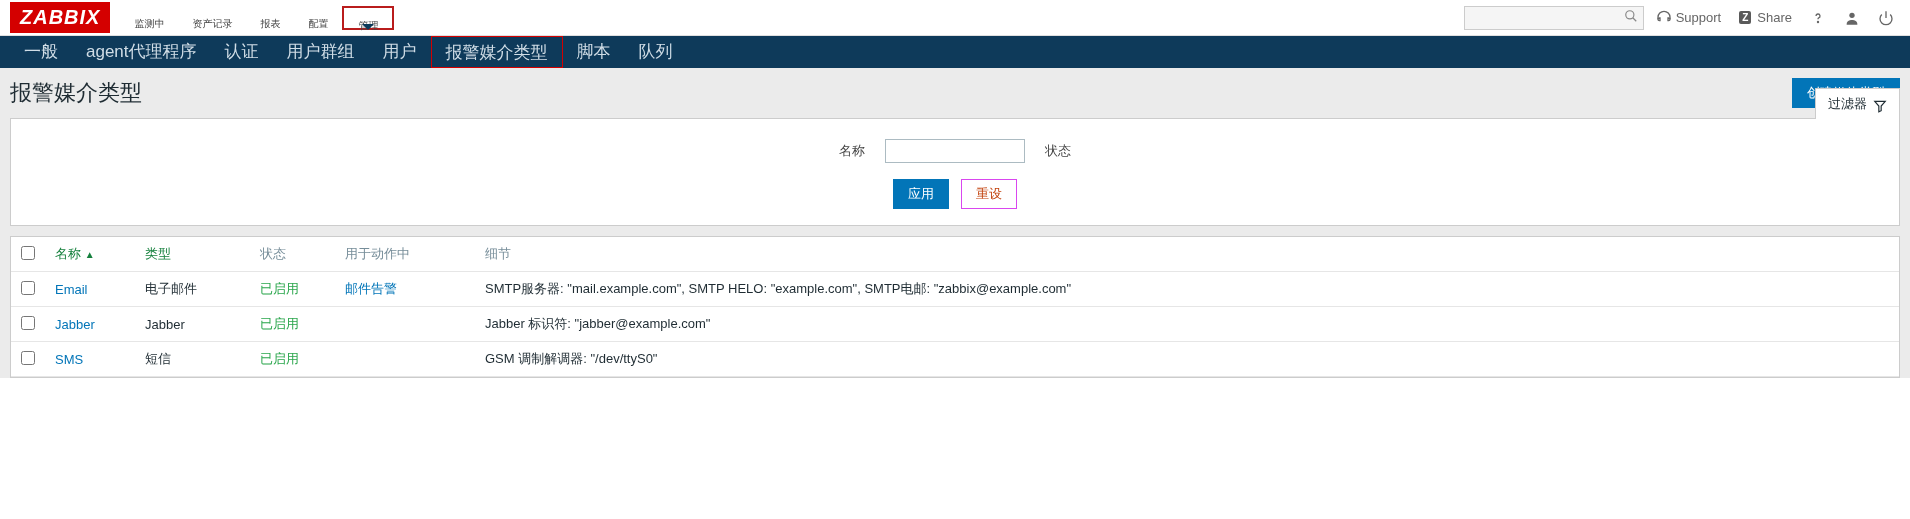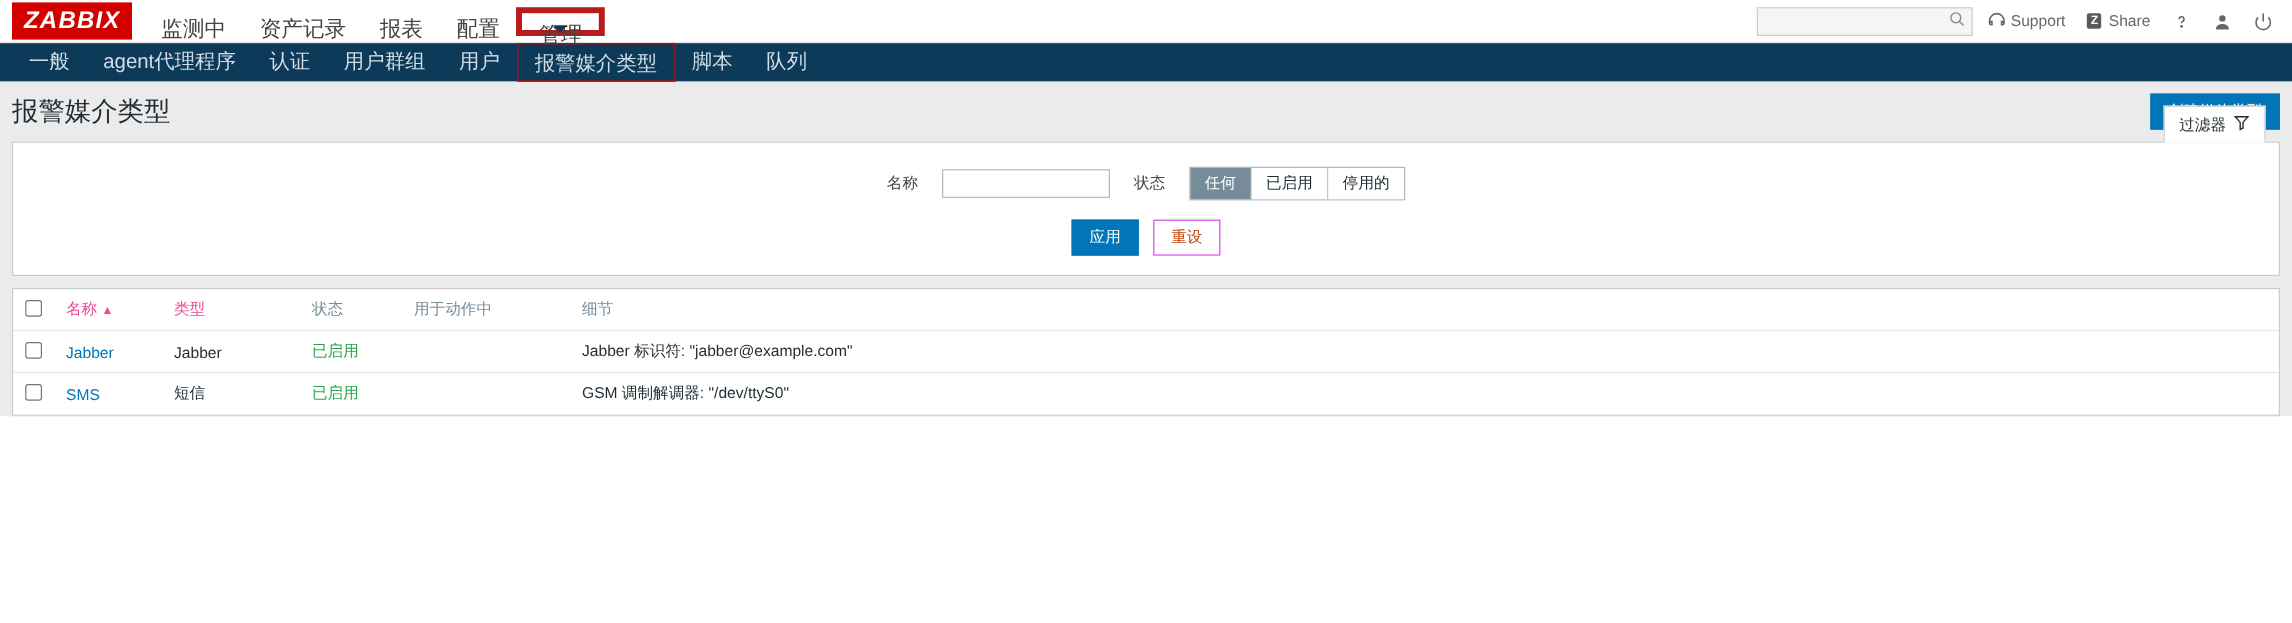--- a/index.html
+++ b/index.html
@@ -1,22 +1,22 @@
 <!DOCTYPE html>
 <html><head>
 <meta charset="utf-8">
 <style>
   * { box-sizing: border-box; margin: 0; padding: 0; }
   body { font-family: Arial, "Microsoft YaHei", sans-serif; font-size: 13px; color: #1f2c33; background: #fff; }
   
   .top-header { display: flex; align-items: center; height: 36px; background: #fff; border-bottom: 1px solid #e0e0e0; padding: 0 10px; }
   .logo { background: #d40000; color: #fff; font-weight: bold; font-size: 20px; padding: 4px 10px; letter-spacing: 1px; margin-right: 10px; font-style: italic; }
   .main-nav { display: flex; gap: 0; }
-  .main-nav a { color: #444; text-decoration: none; padding: 0 14px; height: 24px; line-height: 36px; font-size: 18px; cursor: pointer; font-family: Liberation Serif, serif; }
-  .main-nav a.active { border: 5px solid #b91c1c; color: #444; position: relative; }
+  .main-nav a { color: #444; text-decoration: none; padding: 0 14px; height: 24px; line-height: 36px; font-size: 10px; cursor: pointer; font-family: Liberation Serif, serif; }
+  .main-nav a.active { border: 2px solid #b91c1c; color: #444; position: relative; }
   .main-nav a.active::after { content: ""; position: absolute; bottom: -8px; left: 50%; margin-left: -6px; border: 6px solid transparent; border-top-color: #0a3a5a; }
   
   .top-right { margin-left: auto; display: flex; align-items: center; gap: 6px; }
   .search-box { width: 180px; height: 24px; border: 1px solid #ccc; background: #f5f5f5; padding: 0 24px 0 6px; position: relative; }
   .search-wrap { position: relative; }
   .search-wrap .icon-search { position: absolute; right: 6px; top: 3px; color: #888; }
   .hr-icon { color: #666; cursor: pointer; padding: 4px 6px; display: inline-flex; align-items: center; gap: 4px; font-size: 13px; }
   .share-badge { background: #5a5a5a; color: #fff; font-size: 10px; padding: 1px 3px; border-radius: 2px; margin-right: 2px; font-weight: bold; }
   
   .sub-nav { background: #0e3a5a; height: 32px; display: flex; align-items: center; padding: 0 10px; }
@@ -25,42 +25,42 @@
   
   .content { padding: 10px 10px 0 10px; background: #ebebeb; }
   .page-header-row { display: flex; align-items: center; margin-bottom: 10px; }
   .page-title { font-size: 22px; font-weight: normal; color: #1f2c33; }
   .page-header-row .btn { margin-left: auto; }
   
   .btn { display: inline-block; padding: 5px 14px; font-size: 13px; border: 1px solid #0275b8; background: #0275b8; color: #fff; cursor: pointer; text-decoration: none; }
   .btn-secondary { background: #fff; color: #c2410c; border: 1px solid #d946ef; }
   
   .filter-bar-container { position: relative; }
-  .filter-tab { position: absolute; right: 12px; top: -30px; background: #fff; border: 1px solid #ccc; border-bottom: none; padding: 6px 12px; display: flex; align-items: flex-start; gap: 6px; cursor: pointer; }
+  .filter-tab { position: absolute; right: 0; top: -30px; background: #fff; border: 1px solid #ccc; border-bottom: none; padding: 6px 12px; display: flex; align-items: flex-end; gap: 6px; cursor: pointer; }
   
   .filter-panel { background: #fff; border: 1px solid #ccc; padding: 20px 0 16px 0; margin-bottom: 10px; }
   .filter-row { display: flex; justify-content: center; align-items: center; gap: 20px; margin-bottom: 16px; }
   .filter-label { color: #444; }
   .filter-input { height: 24px; width: 140px; border: 1px solid #acbbc2; padding: 0 4px; }
   .seg-group { display: flex; border: 1px solid #acbbc2; }
   .seg-group span { padding: 4px 12px; border-right: 1px solid #acbbc2; cursor: pointer; background: #fff; }
   .seg-group span:last-child { border-right: none; }
   .seg-group span.active { background: #768d99; color: #fff; }
   .filter-actions { display: flex; justify-content: center; gap: 12px; }
   
   .table-panel { background: #fff; border: 1px solid #ccc; }
   table { width: 100%; border-collapse: collapse; }
   th, td { text-align: left; padding: 8px 10px; border-bottom: 1px solid #e6e6e6; font-size: 13px; vertical-align: middle; }
   th { color: #768d99; font-weight: normal; }
   .col-check { width: 30px; }
   .col-name { width: 90px; }
   .col-type { width: 115px; }
   .col-status { width: 85px; }
   .col-action { width: 140px; }
-  th.sortable { color: #ec4899; cursor: pointer; }
+  th.sortable { color: #15803d; cursor: pointer; }
   .sort-arrow { font-size: 10px; }
   .link-blue { color: #0275b8; cursor: pointer; }
   .link-green { color: #2aa64c; cursor: pointer; }
   input[type=checkbox] { width: 14px; height: 14px; }
   
   .table-footer { text-align: right; padding: 8px 12px; color: #666; }
   
   svg { display: block; }
 </style>
 </head>
@@ -143,25 +143,20 @@
             <polygon points="3 4 21 4 14 12 14 20 10 22 10 12 3 4"></polygon>
           </svg>
       </span>
     </div>
 
     <div class="filter-panel">
       <div class="filter-row">
         <span class="filter-label">名称</span>
         <input class="filter-input" value="" style="">
         <span class="filter-label">状态</span>
-        <div class="seg-group">
-          <span class="active">任何</span>
-          <span>已启用</span>
-          <span>停用的</span>
-        </div>
       </div>
       <div class="filter-actions">
         <a class="btn">应用</a>
         <a class="btn btn-secondary">重设</a>
       </div>
     </div>
   </div>
 
   <div class="table-panel">
     <table>
@@ -174,20 +169,28 @@
           </th>
           <th class="col-type sortable">类型</th>
           <th class="col-status">状态</th>
           <th class="col-action">用于动作中</th>
           <th>细节</th>
         </tr>
       </thead>
       <tbody>
         <tr>
           <td><input type="checkbox" style=""></td>
+          <td><span class="link-blue">Email</span></td>
+          <td>电子邮件</td>
+          <td><span class="link-green">已启用</span></td>
+          <td><span class="link-blue">邮件告警</span></td>
+          <td>SMTP服务器: "mail.example.com", SMTP HELO: "example.com", SMTP电邮: "zabbix@example.com"</td>
+        </tr>
+        <tr>
+          <td><input type="checkbox" style=""></td>
           <td><span class="link-blue">Jabber</span></td>
           <td>Jabber</td>
           <td><span class="link-green">已启用</span></td>
           <td></td>
           <td>Jabber 标识符: "jabber@example.com"</td>
         </tr>
         <tr>
           <td><input type="checkbox" style=""></td>
           <td><span class="link-blue">SMS</span></td>
           <td>短信</td>

